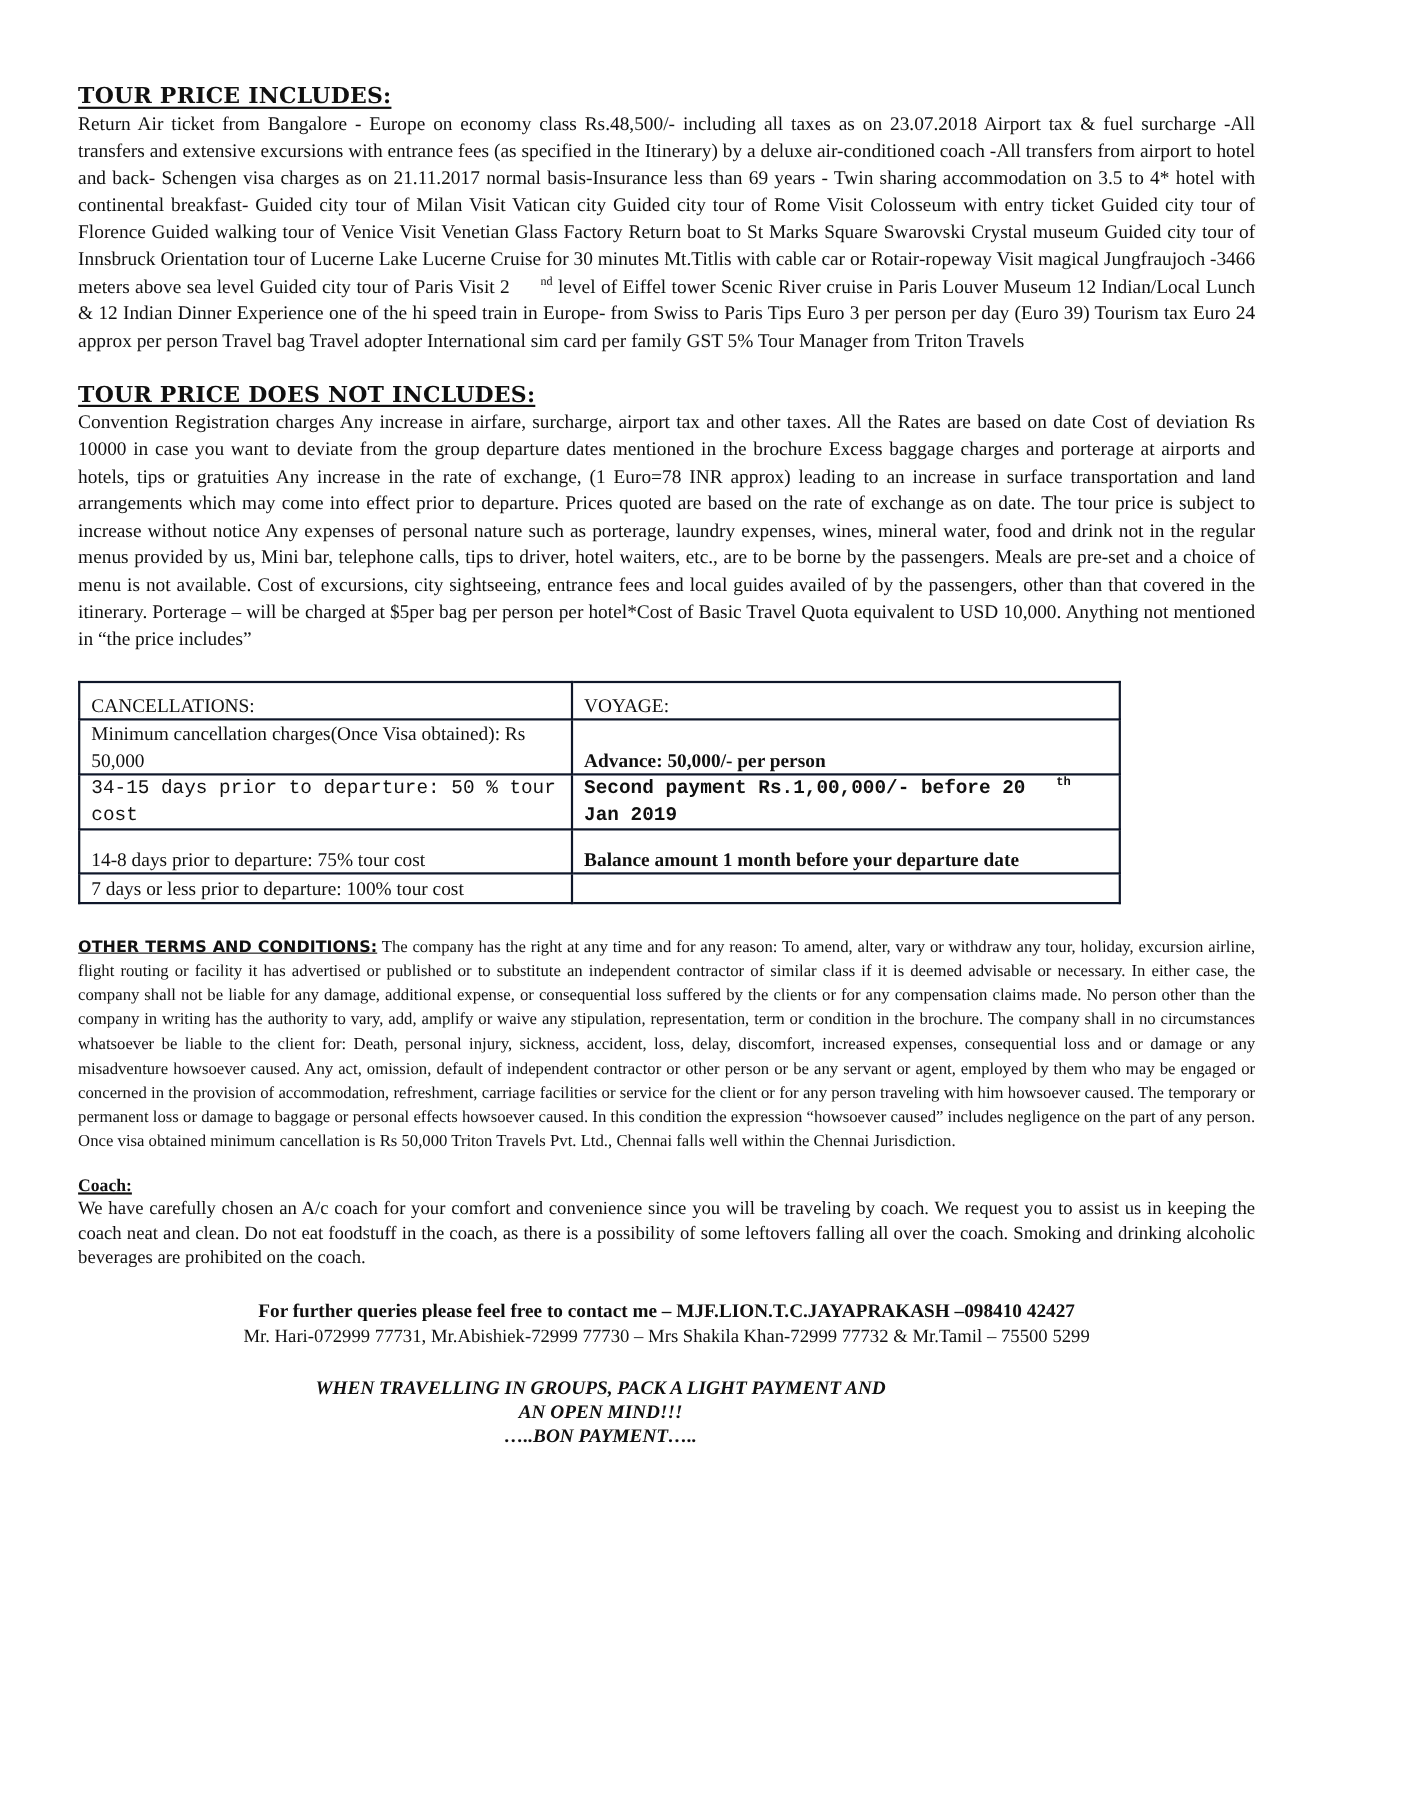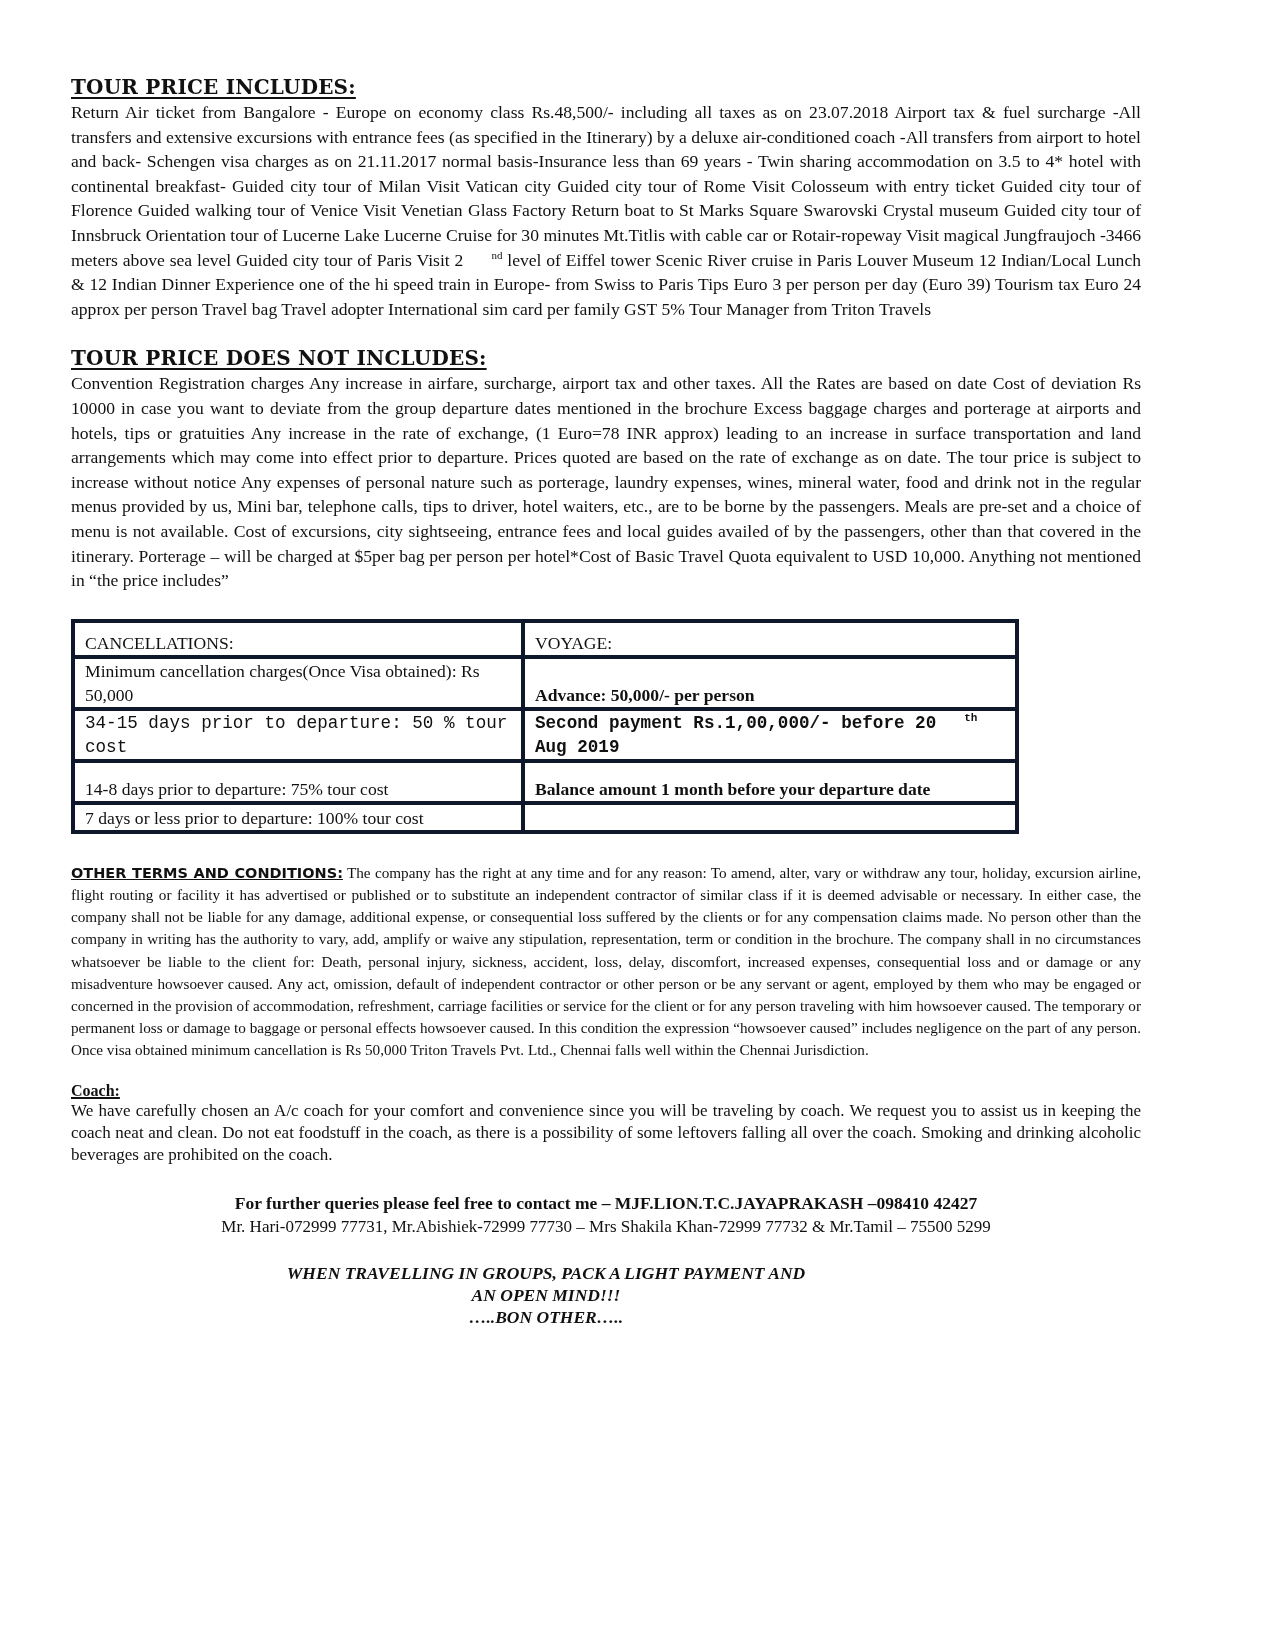--- a/index.html
+++ b/index.html
@@ -19,21 +19,21 @@
       text-align: justify; margin: 0;
     }
     .para b { font-weight: normal; }
     sup { font-size: 11px; line-height: 0; margin-left: 28px; }
     .sec2 { margin-top: 24px; }
     table.terms {
       border-collapse: collapse; margin-top: 26px; width: 948px;
       font-family: "Liberation Serif", serif; font-size: 17.6px;
     }
     table.terms td {
-      border: 4px solid #0f172a; padding: 0 10px; vertical-align: bottom; line-height: 24px;
+      border: 2px solid #0f172a; padding: 0 10px; vertical-align: bottom; line-height: 24px;
     }
     table.terms td.left { width: 426px; }
     table.terms td.right { font-weight: bold; }
     table.terms tr.r0 td { height: 32px; }
     table.terms tr.r1 td { height: 48px; }
     table.terms tr.r2 td { height: 30px; font-family: Liberation Mono, monospace; }
     table.terms tr.r3 td { height: 38px; }
     table.terms tr.r4 td { height: 25px; }
     .other { margin-top: 28px; font-size: 15.2px; line-height: 22.2px; }
     .other .lbl {
@@ -74,21 +74,21 @@
         <tr class="r0">
       <td class="left">CANCELLATIONS:</td>
       <td>VOYAGE:</td>
     </tr>
     <tr class="r1">
       <td class="left">Minimum cancellation charges(Once Visa obtained): Rs 50,000</td>
       <td class="right"><span>Advance: 50,000/- per person</span></td>
     </tr>
     <tr class="r2">
       <td class="left">34-15 days prior to departure: 50 % tour cost</td>
-      <td class="right"><span>Second payment Rs.1,00,000/- before 20</span><sup>th</sup><span> Aug 2019</span></td>
+      <td class="right"><span>Second payment Rs.1,00,000/- before 20</span><sup>th</sup><span> Jan 2019</span></td>
     </tr>
     <tr class="r3">
       <td class="left">14-8 days prior to departure: 75% tour cost</td>
       <td class="right"><span>Balance amount 1 month before your departure date</span></td>
     </tr>
     <tr class="r4">
       <td class="left">7 days or less prior to departure: 100% tour cost</td>
       <td class="right"><span></span></td>
     </tr>
   </tbody>
@@ -100,16 +100,16 @@
   <p class="para coach-p">We have carefully chosen an A/c coach for your comfort and convenience since you will be traveling by coach. We request you to assist us in keeping the coach neat and clean. Do not eat foodstuff in the coach, as there is a possibility of some leftovers falling all over the coach. Smoking and drinking alcoholic beverages are prohibited on the coach.</p>
 
   <div class="contact">
     <div class="c1">For further queries please feel free to contact me – MJF.LION.T.C.JAYAPRAKASH –098410 42427</div>
     <div class="c2">Mr. Hari-072999 77731, Mr.Abishiek-72999 77730 – Mrs Shakila Khan-72999 77732 &amp; Mr.Tamil – 75500 5299</div>
   </div>
 
   <div class="motto">
     <div>WHEN TRAVELLING IN GROUPS, PACK A LIGHT PAYMENT AND</div>
     <div>AN OPEN MIND!!!</div>
-    <div>…..BON OTHER…..</div>
+    <div>…..BON PAYMENT…..</div>
   </div>
 
 </div>
 
 </body></html>

